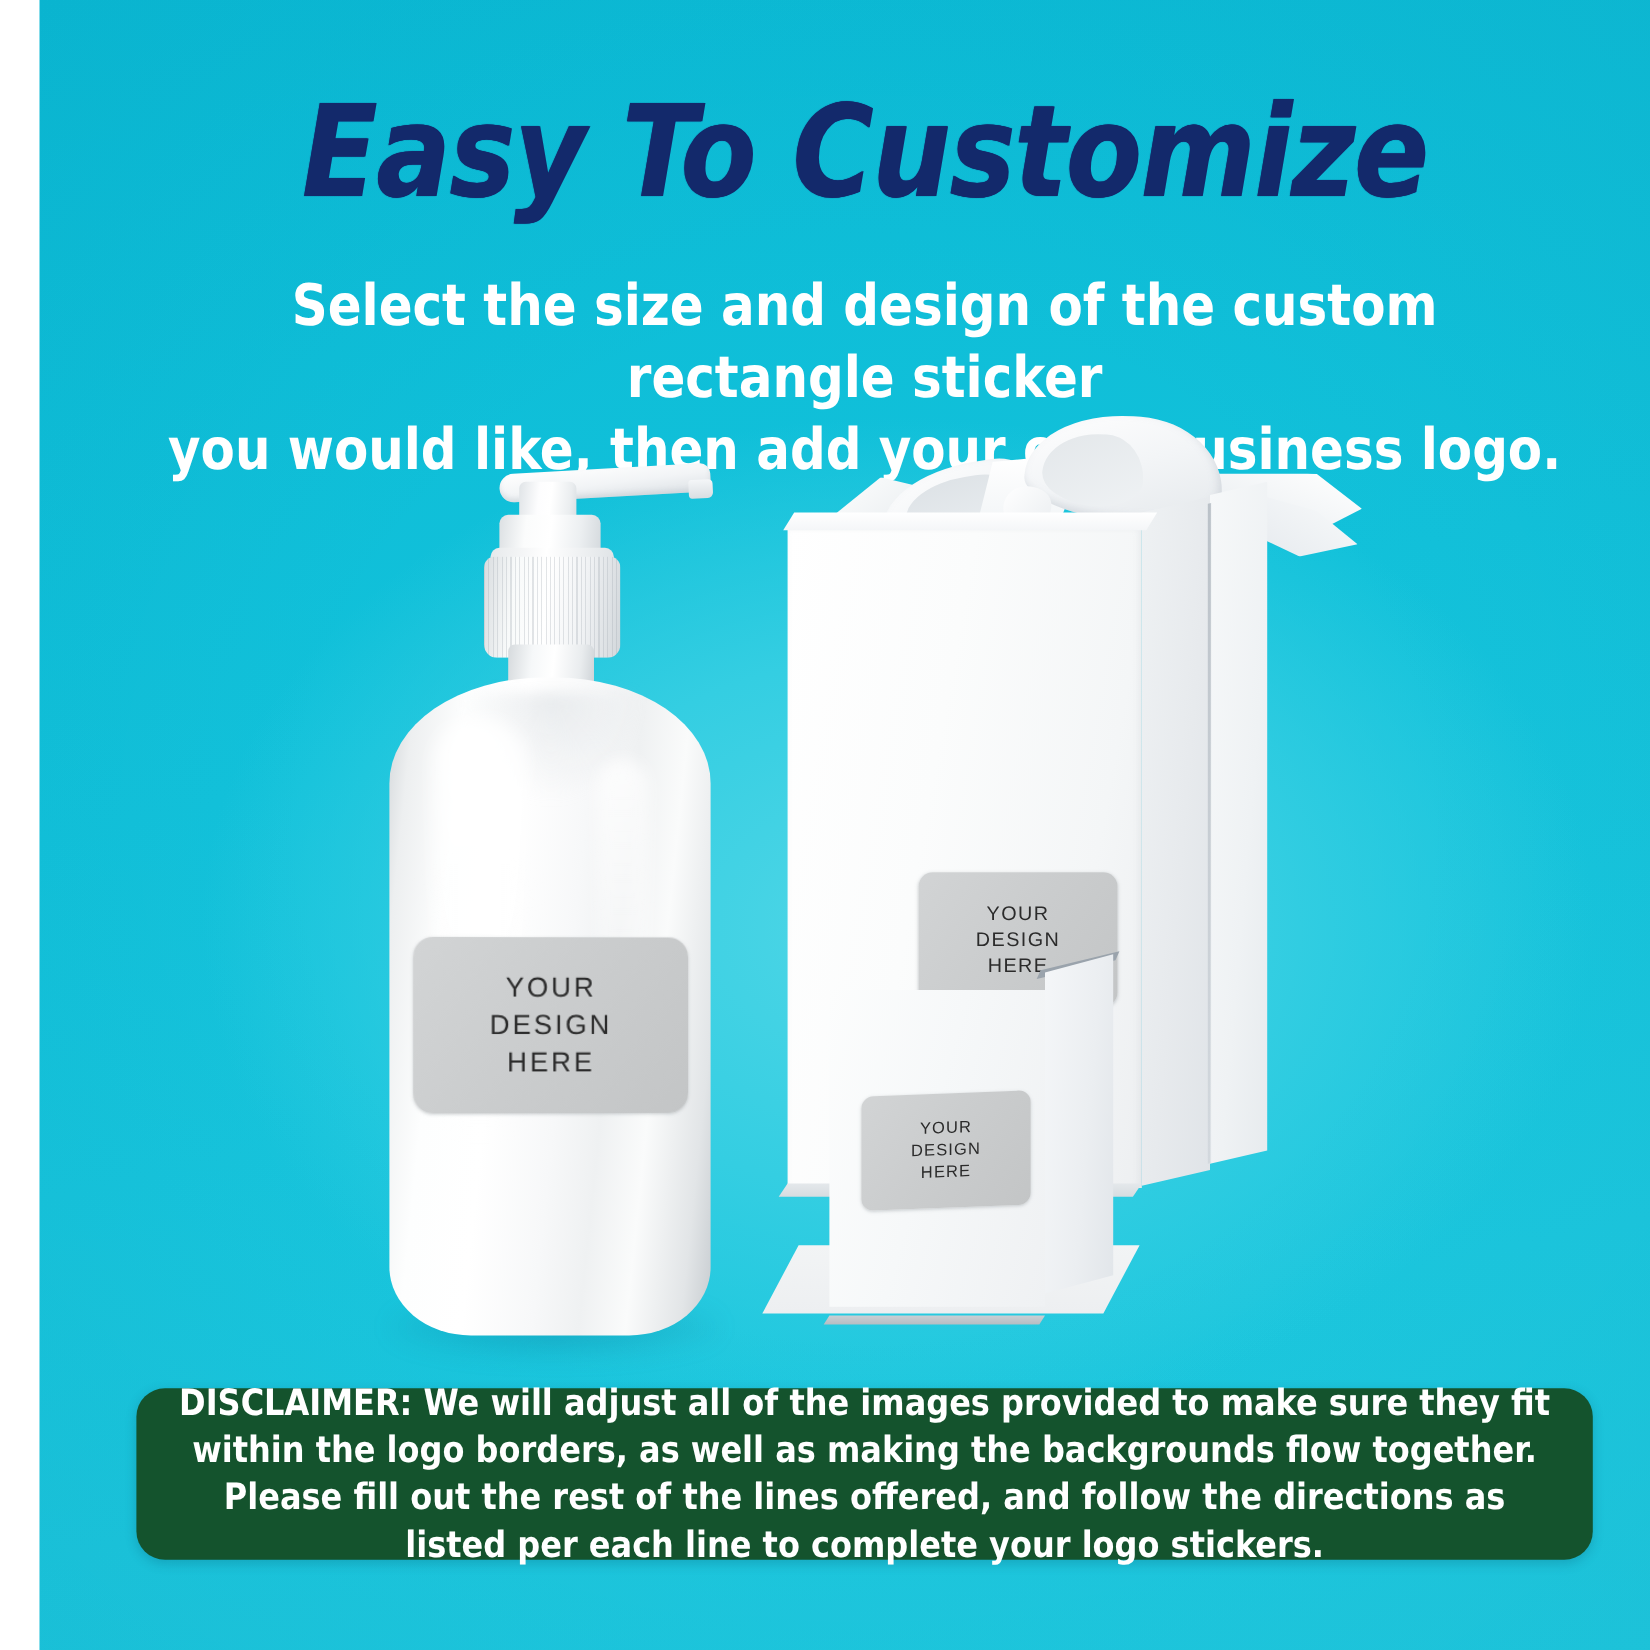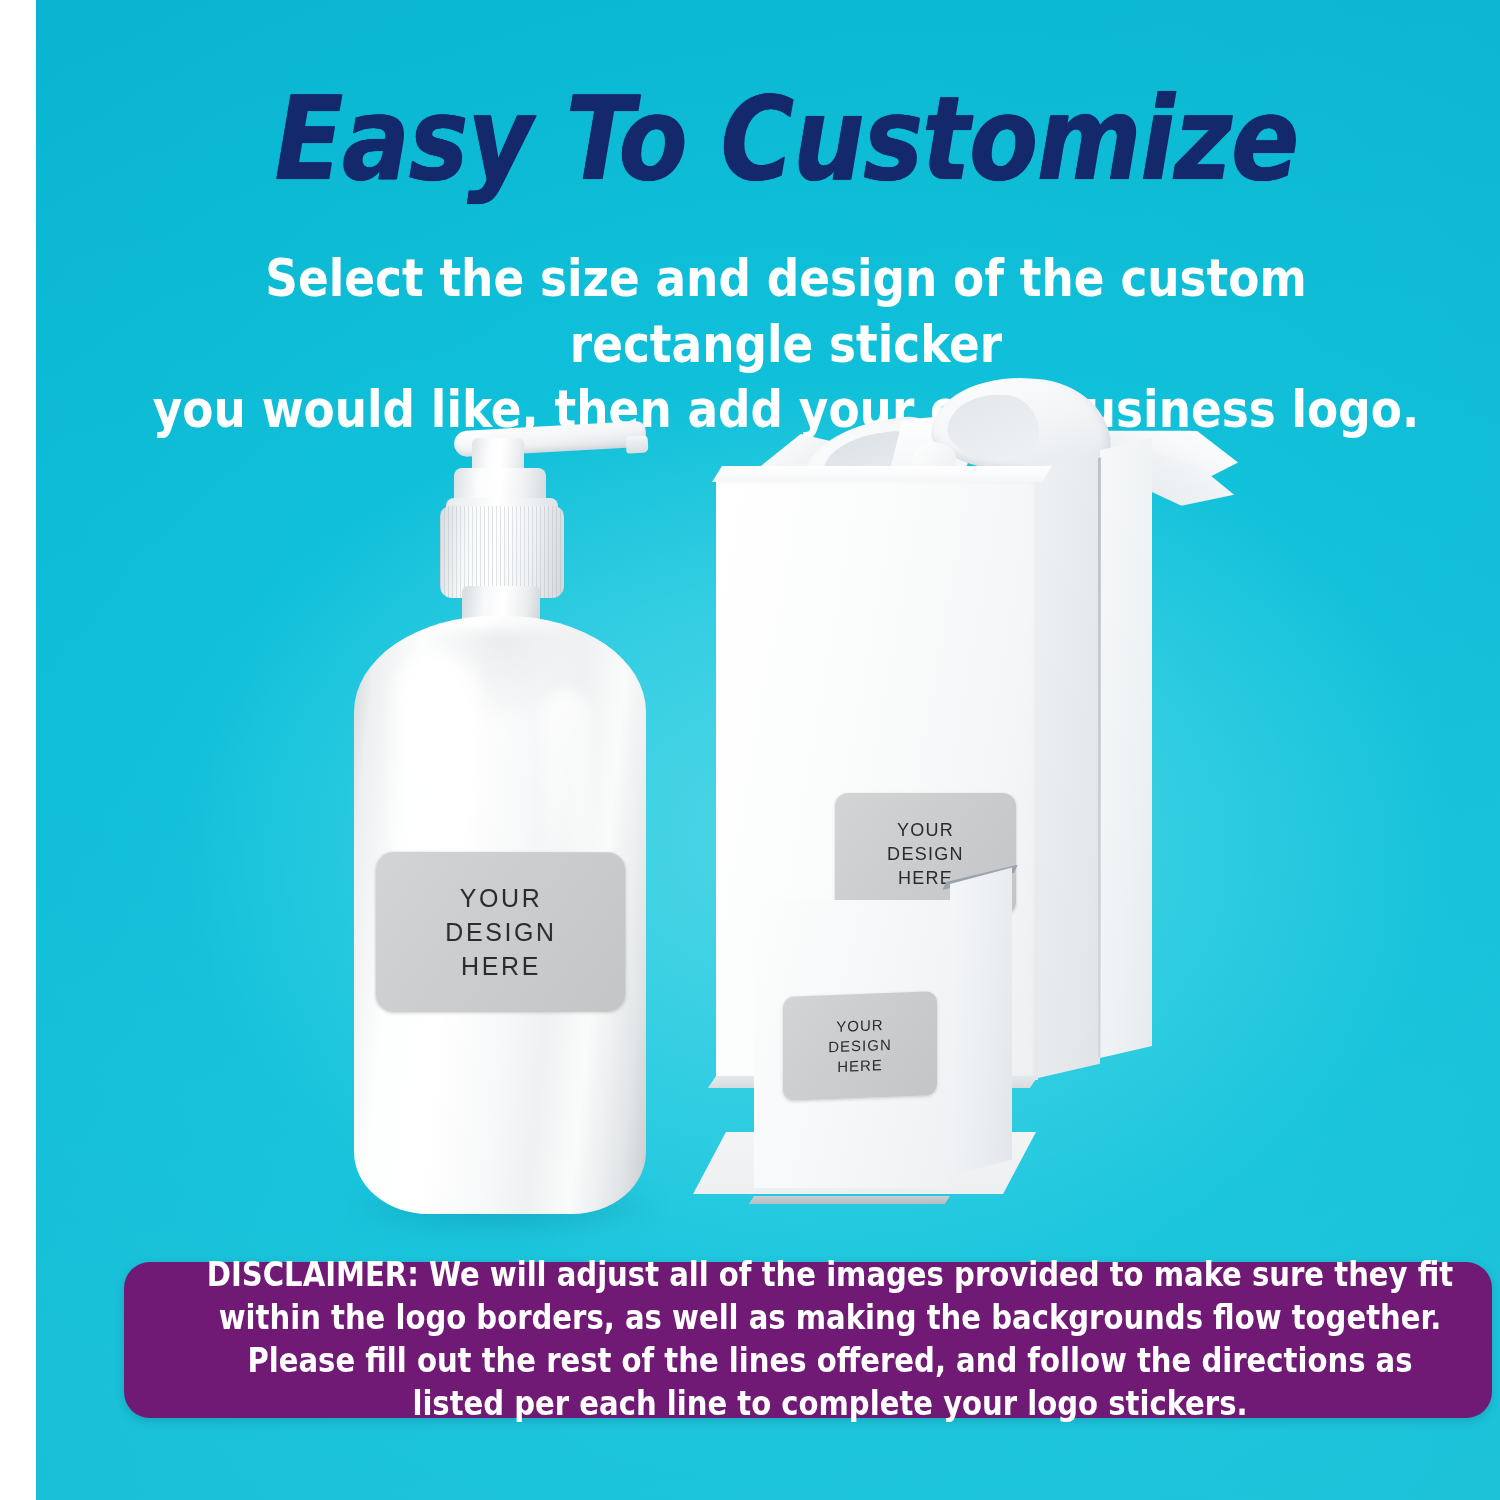--- a/index.html
+++ b/index.html
@@ -416,27 +416,26 @@
     transform: skewY(-2.2deg);
   }
 
   
   .disclaimer {
     position: absolute;
     left: 88px;
     top: 1262px;
     width: 1324px;
     height: 156px;
-    background: #701a75;
+    background: #14532d;
     border-radius: 26px;
     display: flex;
     align-items: center;
     justify-content: flex-start;
     box-shadow: 0 3px 10px rgba(0,70,95,0.22);
-    padding-left: 44px;
   }
   .disclaimer-text {
     color: #FFFFFF;
     font-family: "Liberation Sans Narrow", "DejaVu Sans Condensed", "Liberation Sans", sans-serif;
     font-weight: 700;
     font-size: 33px;
     line-height: 1.30;
     text-align: center;
     padding: 0 24px;
     transform: scaleX(0.98);

